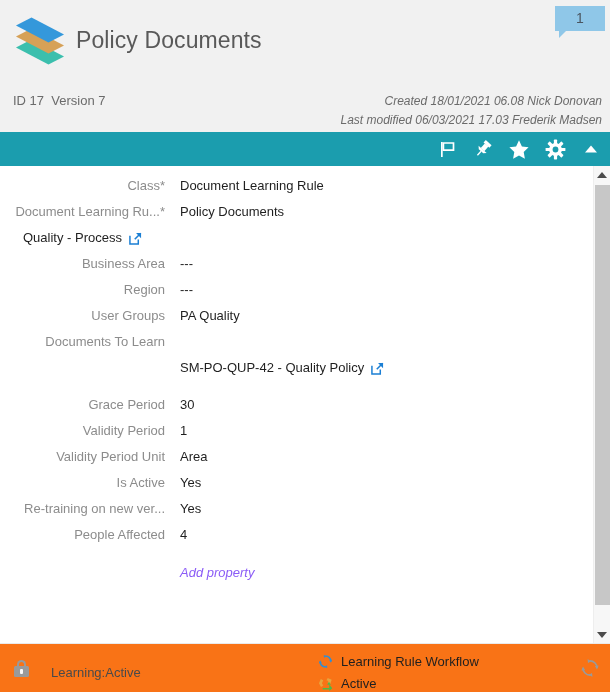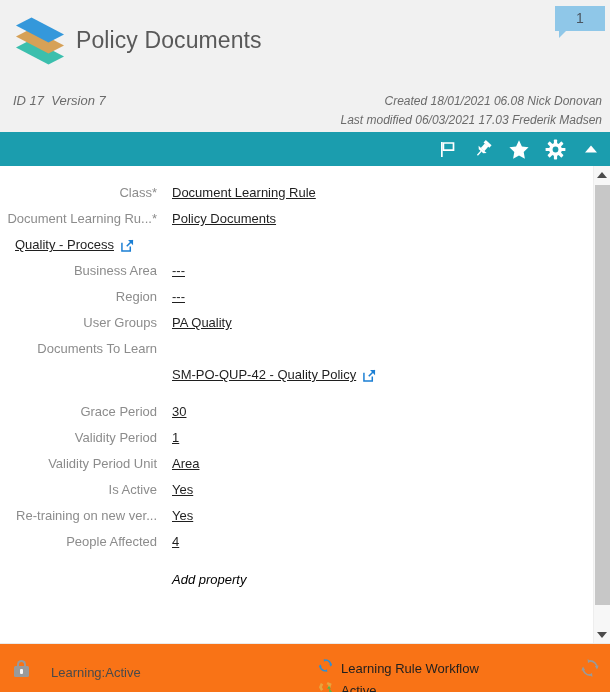--- a/index.html
+++ b/index.html
@@ -78,21 +78,21 @@
   }
 
   .meta-left {
     position: absolute;
     left: 13px;
     top: 91px;
     font-size: 13px;
     color: #6b6b6b;
     line-height: 19px;
   }
-  .meta-left .l2 { white-space: pre; font-style: italic; }
+  .meta-left .l2 { white-space: pre; }
 
   .meta-right {
     position: absolute;
     right: 8px;
     top: 92px;
     font-size: 12px;
     font-style: italic;
     color: #6b6b6b;
     line-height: 19px;
     text-align: right;
@@ -123,23 +123,23 @@
   
   .body-area {
     position: relative;
     height: 477px;
     background: #ffffff;
     overflow: hidden;
   }
 
   .form {
     position: absolute;
-    left: 0; top: 0;
+    left: 8px; top: 0;
     width: 585px;
-    margin-top: 19px;
+    padding-top: 12px;
   }
 
   .row {
     display: flex;
     align-items: baseline;
     height: 26px;
   }
 
   .lbl {
     width: 157px;
@@ -151,39 +151,38 @@
     padding-right: 0px;
   }
   .val {
     margin-left: 15px;
     font-size: 13px;
     color: #1f1f1f;
     white-space: nowrap;
     display: flex;
     align-items: center;
     gap: 7px;
-    text-decoration: underline;
   }
 
   .spacer-sm { height: 11px; }
 
   .extlink {
     display: inline-block;
     width: 13px; height: 13px;
     position: relative;
     top: 1px;
     cursor: pointer;
   }
 
   .addprop {
     margin-left: 172px;
     margin-top: 12px;
     font-size: 13px;
     font-style: italic;
-    color: #000000;
+    color: #8b5cf6;
     cursor: pointer;
     display: inline-block;
   }
 
   
   .scrollbar {
     position: absolute;
     right: 0;
     top: 0;
     width: 17px;
@@ -258,21 +257,21 @@
     font-size: 13px;
     color: #4a4a4a;
   }
   .wf-block {
     position: absolute;
     left: 318px;
     top: 10px;
   }
   .wf-row {
     display: flex;
-    align-items: flex-end;
+    align-items: flex-start;
     gap: 8px;
     height: 22px;
     font-size: 13px;
     color: #1f1f1f;
   }
   .corner-icon {
     position: absolute;
     right: 10px;
     top: 14px;
     width: 20px; height: 20px;

